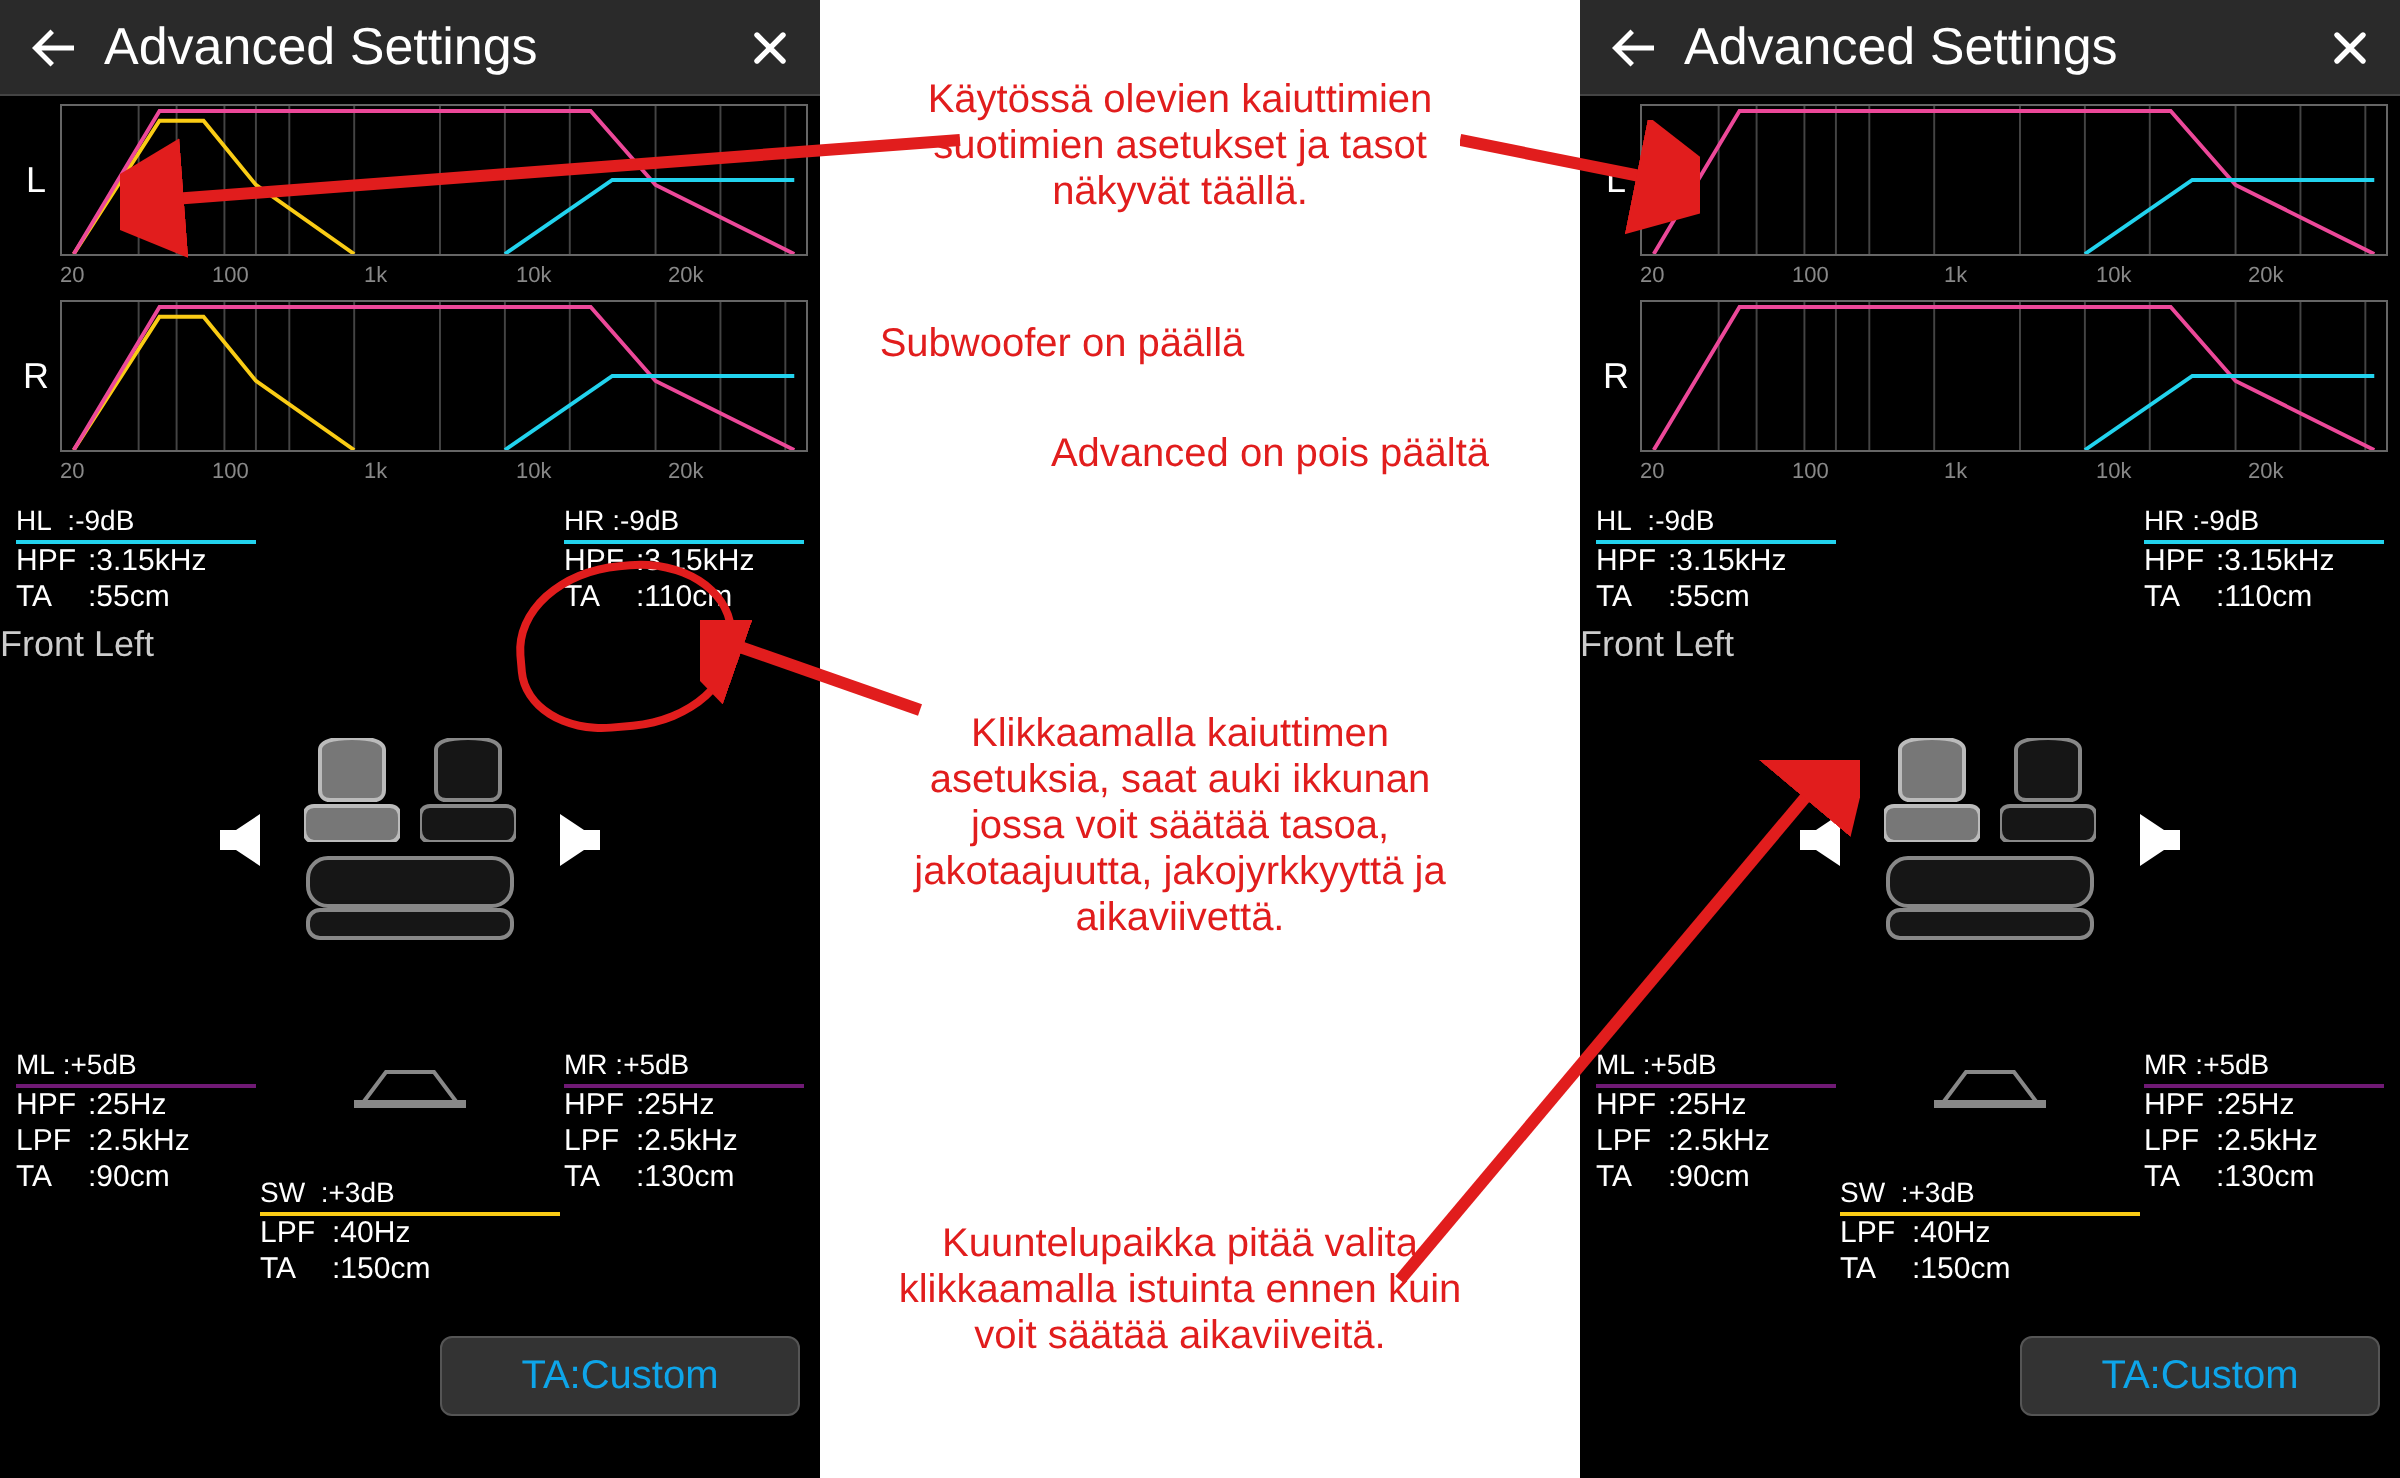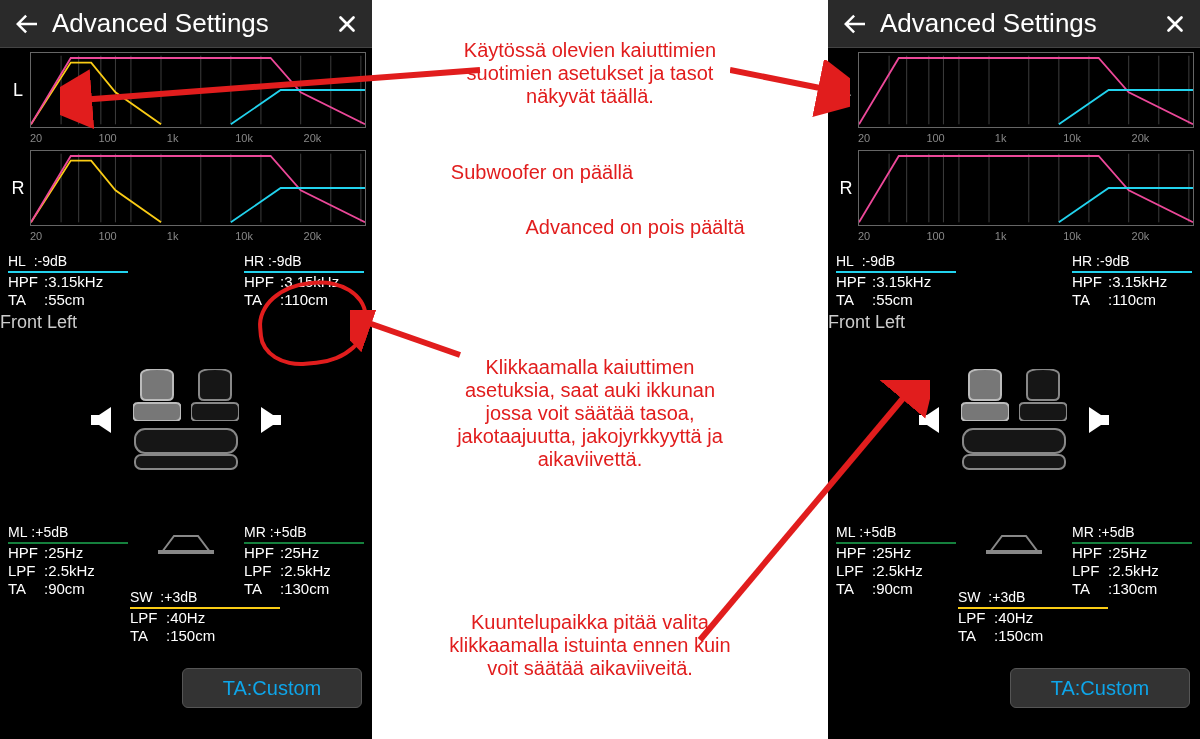--- a/index.html
+++ b/index.html
@@ -5,21 +5,21 @@
   * { box-sizing: border-box; margin: 0; padding: 0; }
   body {
     width: 1200px; height: 739px;
     background: #fff;
     font-family: Arial, Helvetica, sans-serif;
     position: relative;
     overflow: hidden;
   }
   .phone {
     position: absolute; top: 0;
-    width: 372px; height: 739px;
+    width: 410px; height: 739px;
     background: #000;
     color: #fff;
   }
   .phone.left { left: 0; }
   .phone.right { right: 0; }
   .header {
     display: flex; align-items: center; gap: 10px;
     background: #2a2a2a;
     padding: 8px 12px;
     border-bottom: 1px solid #444;
@@ -38,21 +38,21 @@
   .chart-box svg { width: 100%; height: 100%; display:block; }
   .xticks { display:flex; justify-content:flex-end; font-size:11px; color:#888; padding: 0 0 6px 30px; }
   .xticks span { flex:1; }
   .speakers { position: relative; padding: 6px 8px 0 8px; }
   .spk-block { position:absolute; width: 120px; font-size: 15px; line-height: 1.2; }
   .spk-block .name { font-size: 14px; padding-bottom:1px; }
   .spk-block .row { display:flex; }
   .spk-block .row .k { width: 36px; }
   .spk-block .row .v::before { content:":"; }
   .ul-cyan  { border-bottom: 2px solid #22d3ee; display:inline-block; width:100%; }
-  .ul-pink  { border-bottom: 2px solid #15803d; display:inline-block; width:100%;margin-top:16px; }
+  .ul-pink  { border-bottom: 2px solid #701a75; display:inline-block; width:100%;margin-top:16px; }
   .ul-yellow{ border-bottom: 2px solid #facc15; display:inline-block; width:100%; }
   .hl { top: 4px; left: 8px; }
   .hr { top: 4px; right: 8px; }
   .ml { top: 260px; left: 8px; }
   .mr { top: 260px; right: 8px; }
   .sw { top: 340px; left: 130px; width: 150px; }
   .sel-lbl { position:absolute; top: 64px; left:0; right:0; font-size:18px; color:#ccc; }
   .car {
     position:absolute; top:92px; left:0; right:0;
     height: 160px;
@@ -464,21 +464,21 @@
           <path d="M4 20 L16 4 H40 L52 20 Z" fill="none" stroke="#888" stroke-width="2"></path>
           <rect x="0" y="18" width="56" height="4" fill="#888"></rect>
         </svg>
     </div>
 
     <div class="ta-btn">TA:Custom</div>
   </div>
 </div>
 
 <div class="anno" style="left:440px; top:18px; width:300px;">Käytössä olevien kaiuttimien suotimien asetukset ja tasot näkyvät täällä.</div>
-<div class="anno" style="left:412px; top:140px; width:260px;">Subwoofer on päällä</div>
+<div class="anno" style="left:401px; top:140px; width:260px;">Subwoofer on päällä</div>
 <div class="anno" style="left:490px; top:195px; width:290px;">Advanced on pois päältä</div>
 <div class="anno" style="left:445px; top:335px; width:290px;">Klikkaamalla kaiuttimen asetuksia, saat auki ikkunan jossa voit säätää tasoa, jakotaajuutta, jakojyrkkyyttä ja aikaviivettä.</div>
 <div class="anno" style="left:445px; top:590px; width:290px;">Kuuntelupaikka pitää valita klikkaamalla istuinta ennen kuin voit säätää aikaviiveitä.</div>
 
 <svg class="arrow" style="left:60px; top:60px;" width="430" height="100">
   <defs>
       <marker id="ah" markerWidth="12" markerHeight="12" refX="2" refY="5" orient="auto">
         <path d="M0 0 L10 5 L0 10 z" fill="#e11d1d"></path>
       </marker>
     </defs>

